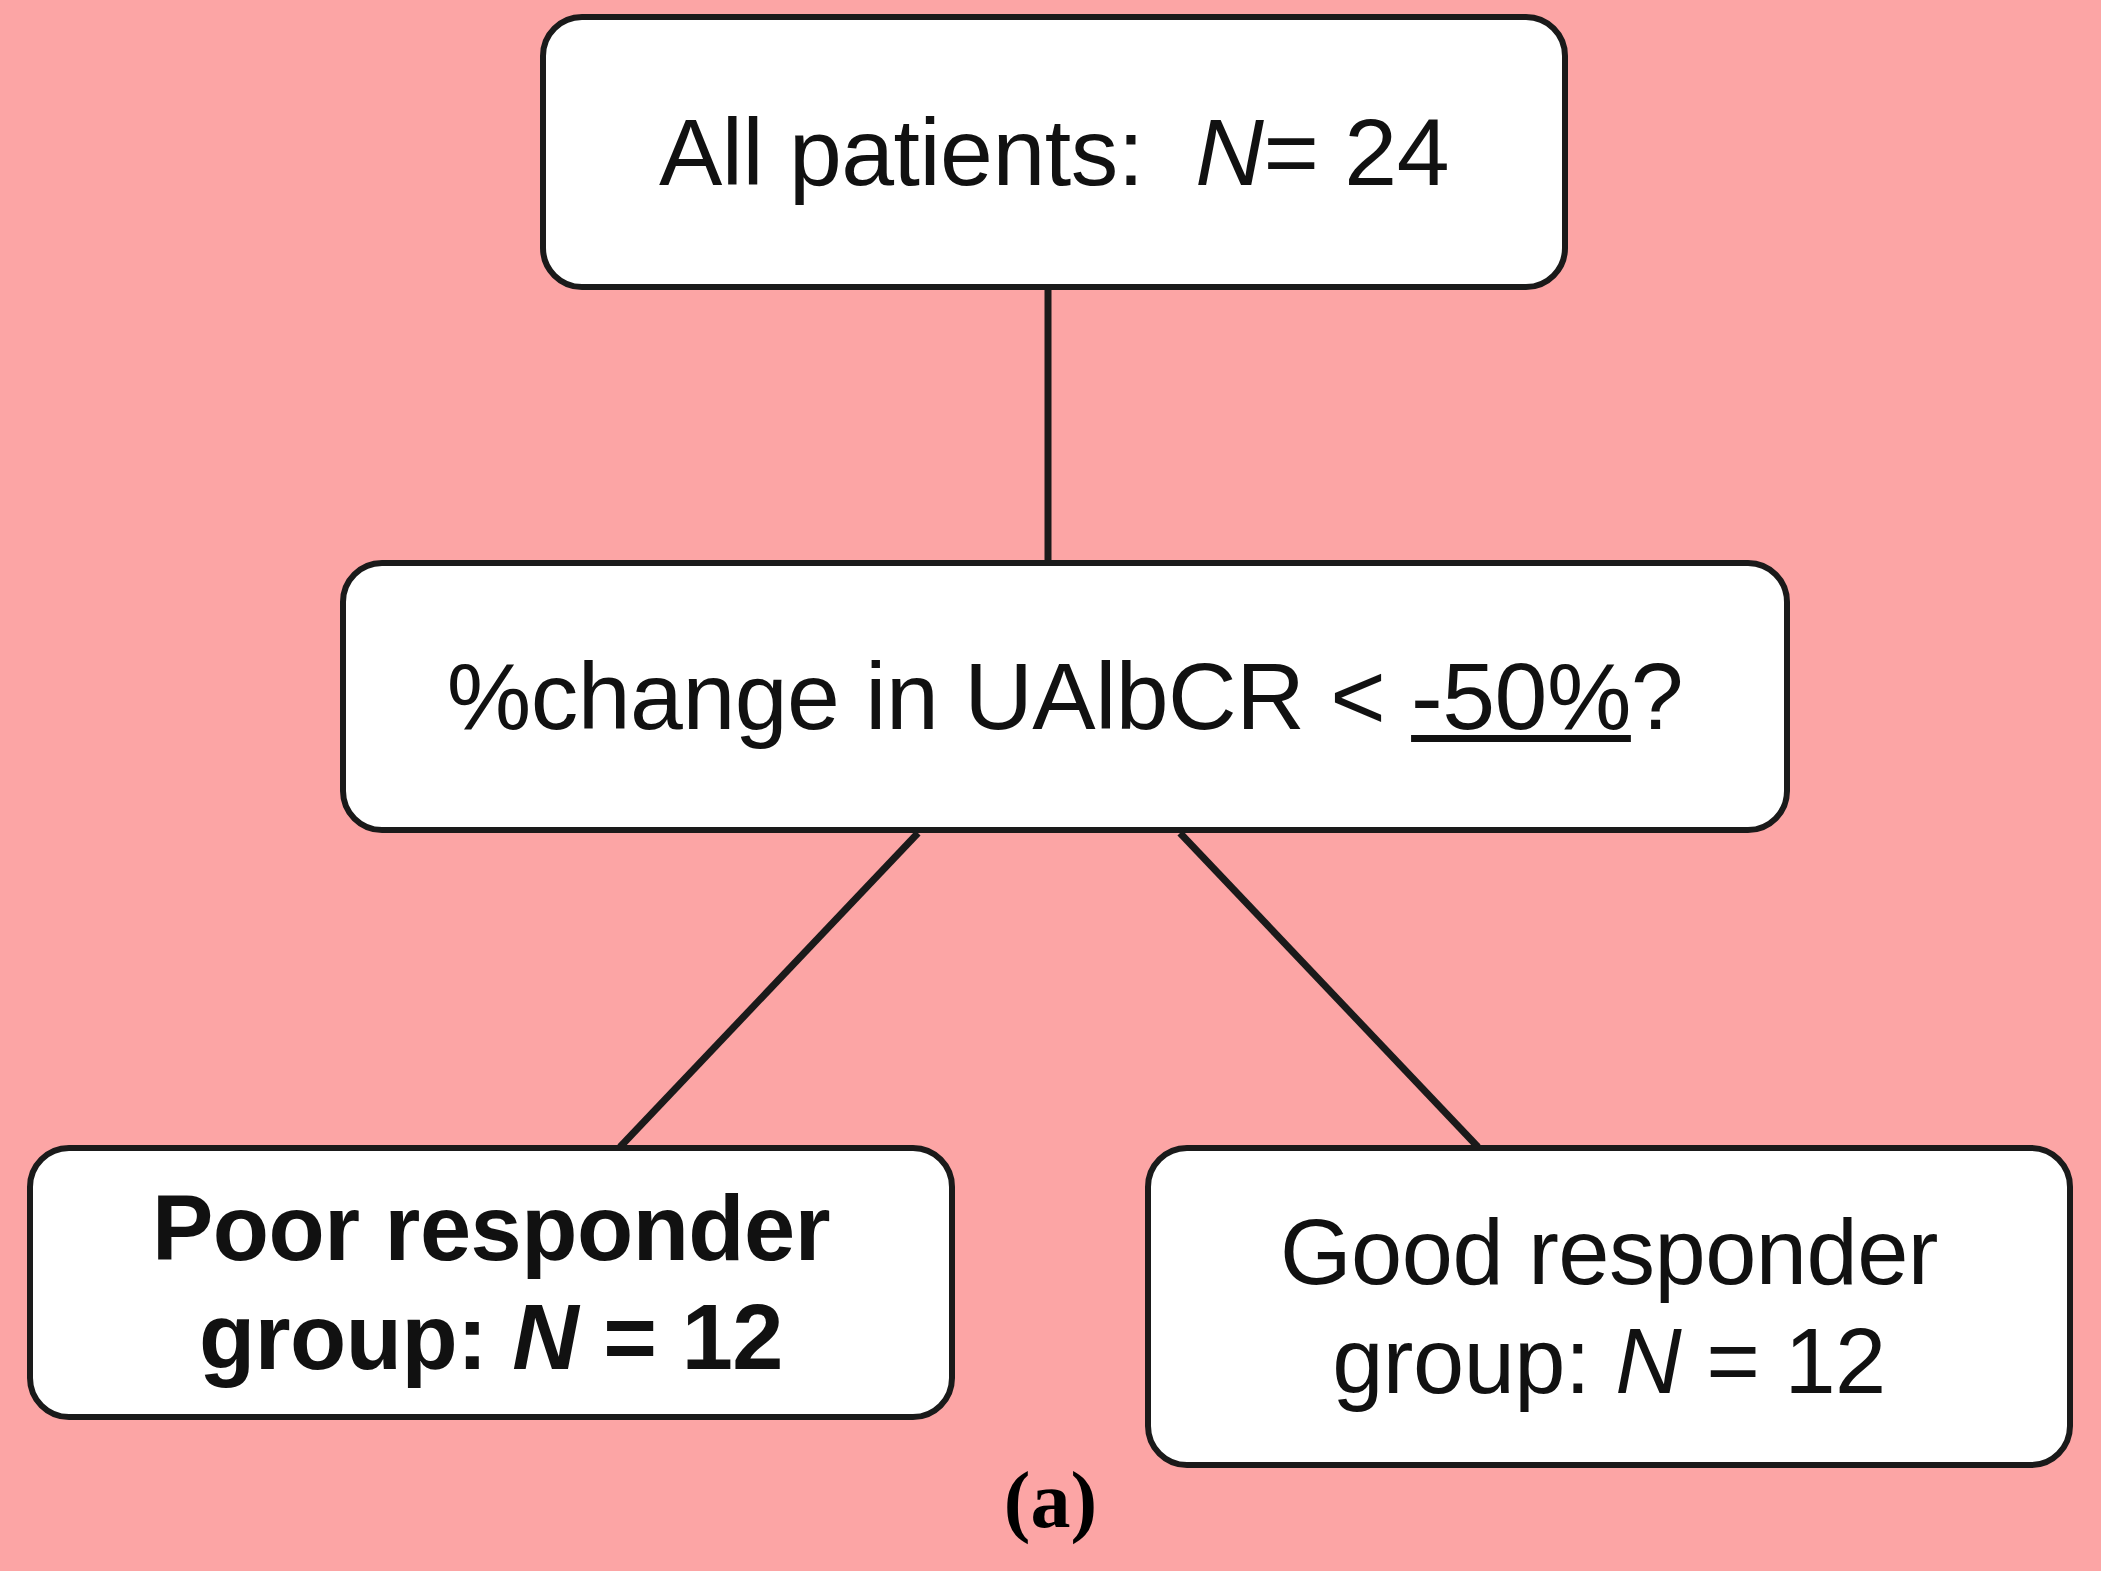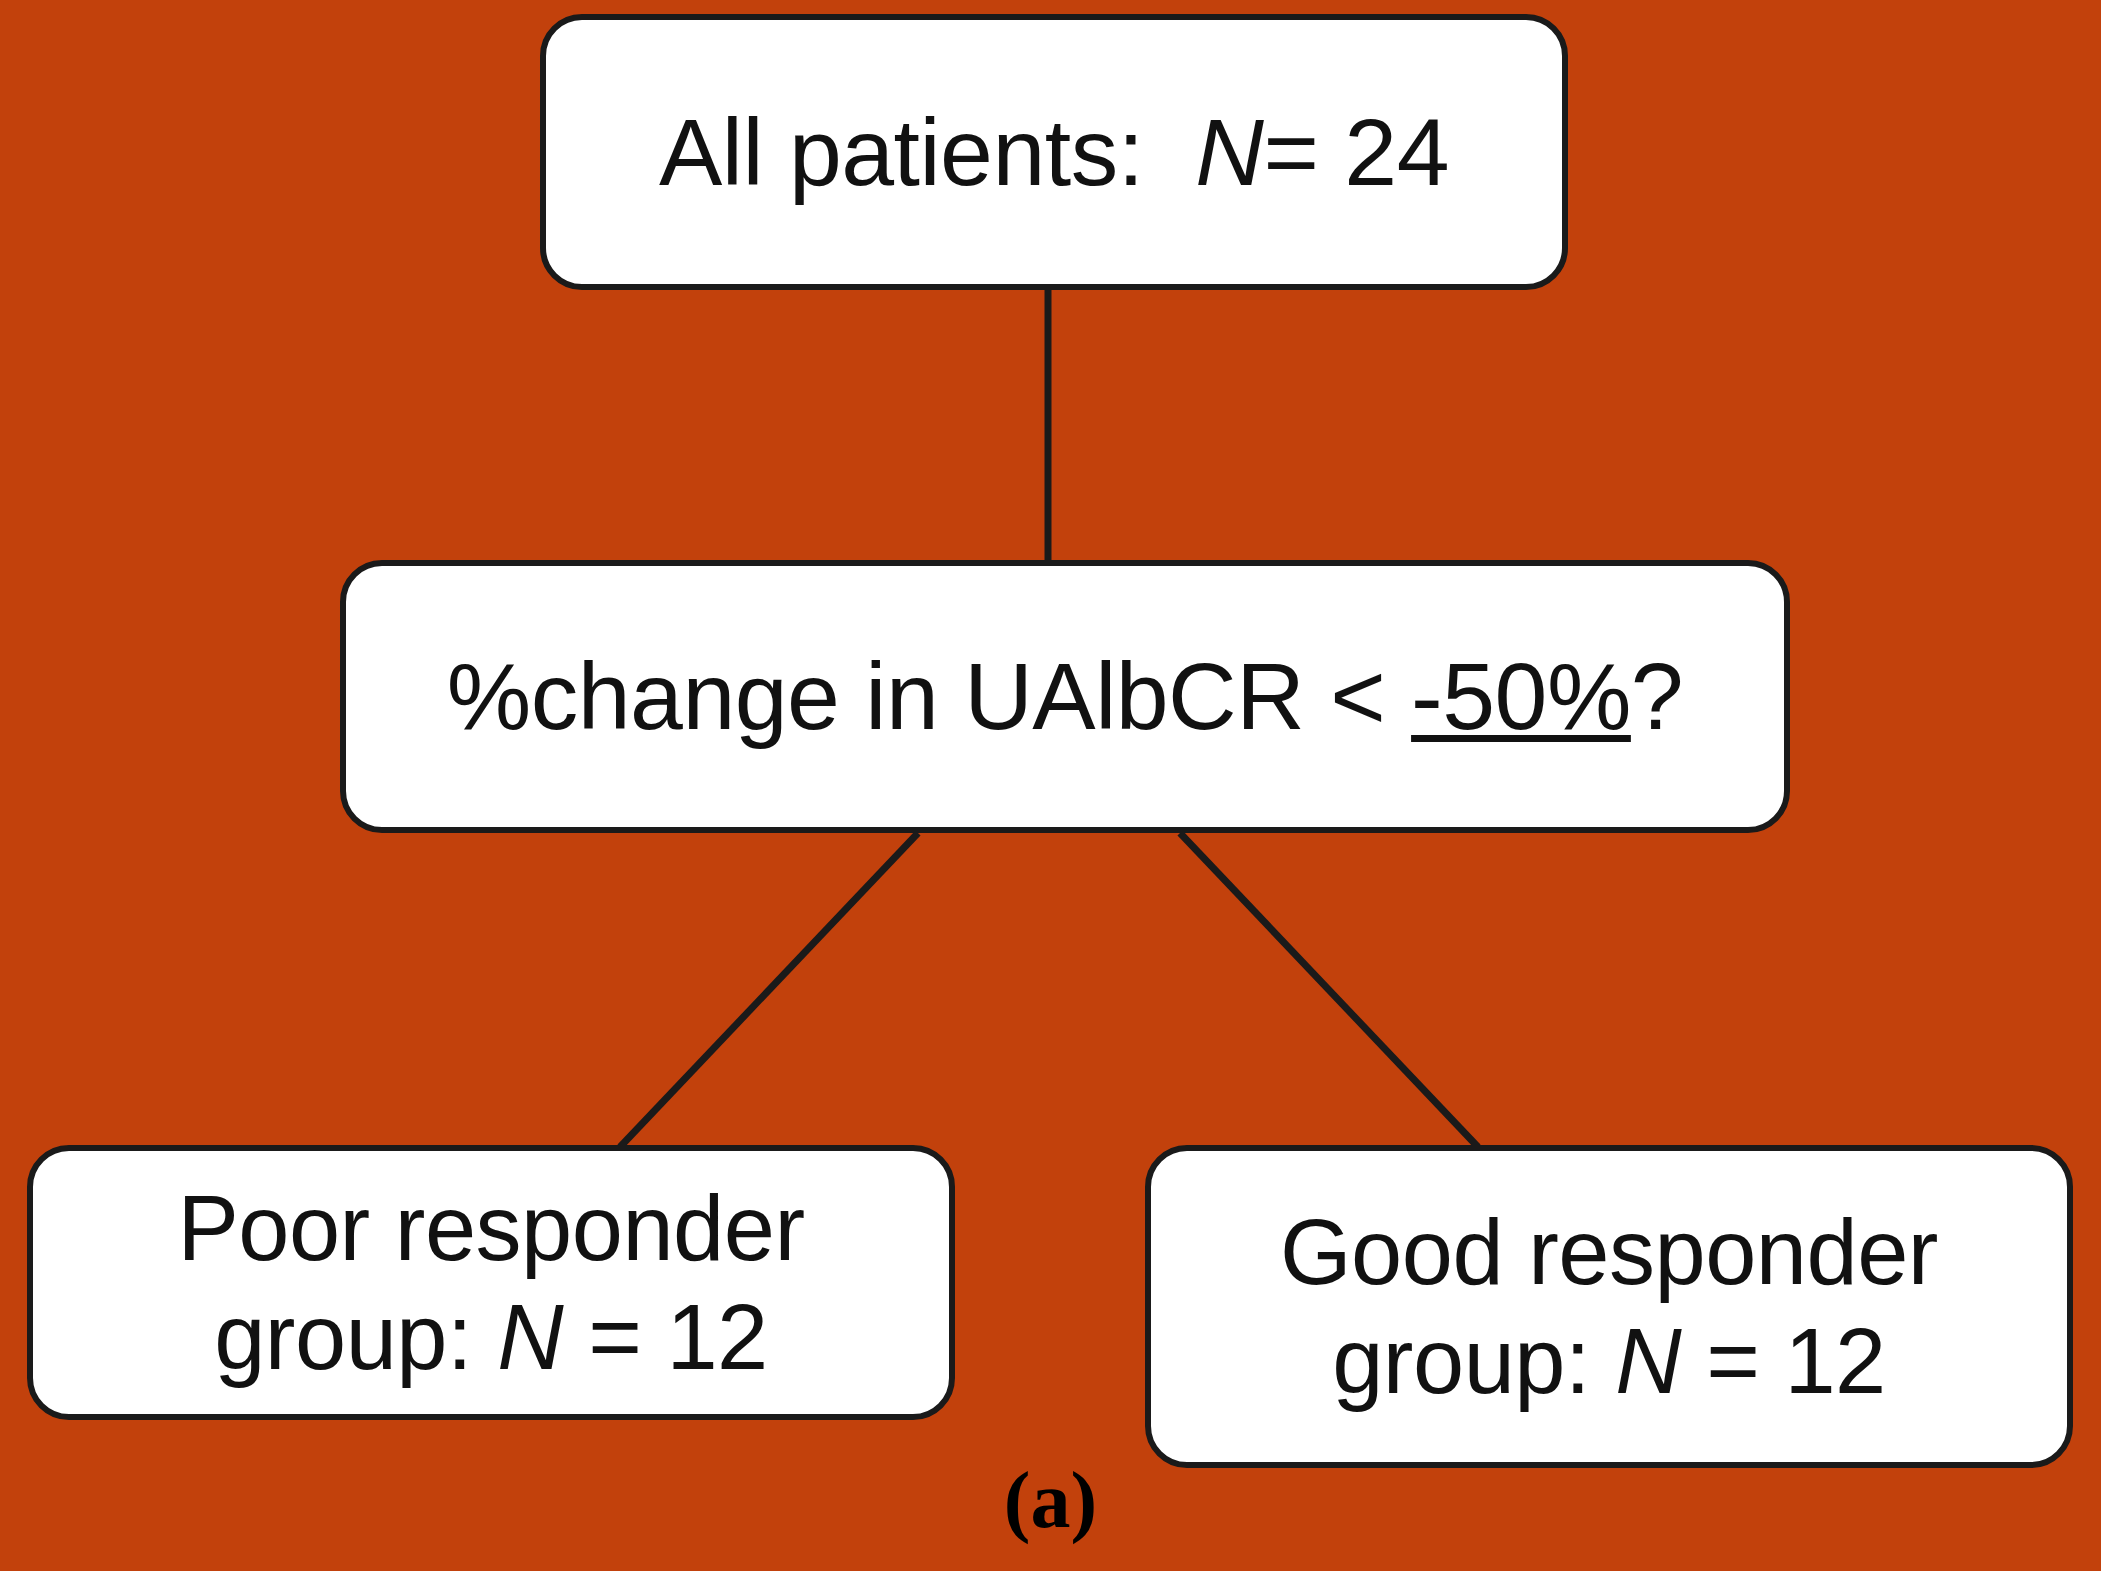--- a/index.html
+++ b/index.html
@@ -5,21 +5,21 @@
 <style>
   html, body {
     margin: 0;
     padding: 0;
     background: #ffffff;
   }
   #canvas {
     position: relative;
     width: 2101px;
     height: 1571px;
-    background: #c2410c;
+    background: #fca5a5;
     overflow: hidden;
     font-family: "Liberation Sans", sans-serif;
   }
   .flow-svg {
     position: absolute;
     left: 0;
     top: 0;
     width: 2101px;
     height: 1571px;
   }
@@ -42,21 +42,21 @@
   }
   .node .txt { display: block; width: 100%; }
   .node.two-line {
     white-space: normal;
     font-size: 92px;
     line-height: 1.18;
   }
   
   #node-root      { left: 540px;  top: 14px;   width: 1028px; height: 276px; }
   #node-decision  { left: 340px;  top: 560px;  width: 1450px; height: 273px; }
-  #node-poor      { left: 27px;   top: 1145px; width: 928px;  height: 275px; }
+  #node-poor      { left: 27px;   top: 1145px; width: 928px;  height: 275px; font-weight: bold; }
   #node-good      { left: 1145px; top: 1145px; width: 928px;  height: 323px; }
 
   .var-n {
     font-style: italic;
     font-family: "Liberation Sans", sans-serif;
   }
   .underline-val {
     text-decoration: underline;
     text-underline-offset: 6px;
     text-decoration-thickness: 7px;

